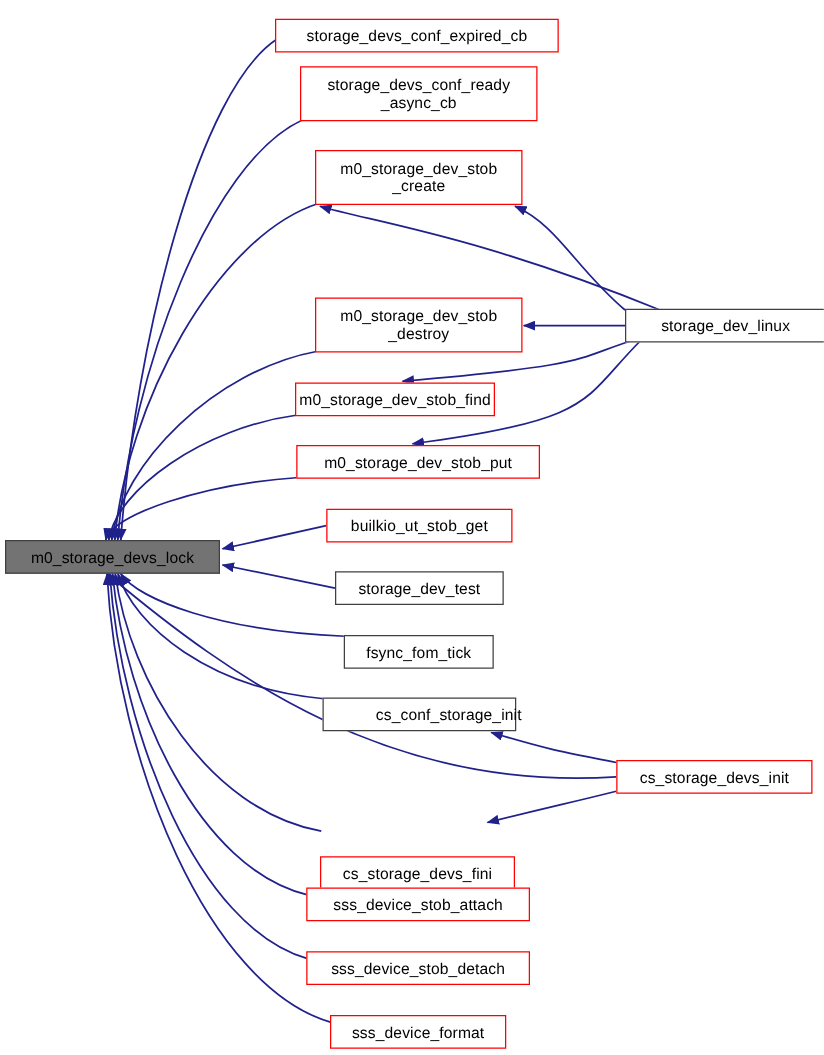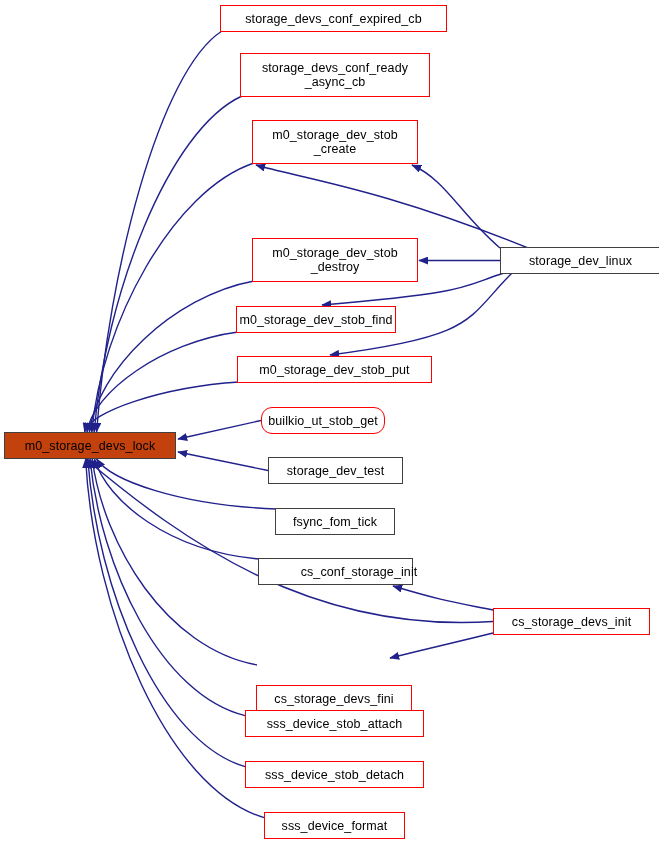--- a/index.html
+++ b/index.html
@@ -40,21 +40,21 @@
     color: #000000;
     letter-spacing: 0.1px;
     white-space: pre-line;
     cursor: pointer;
   }
   .node.black {
     border-color: #404040;
   }
   .node.current {
     border-color: #404040;
-    background: #c2410c;
+    background: #737373;
   }
   .node-label {
     display: block;
     padding: 0 4px;
   }
 </style>
 </head>
 <body>
 
 <div id="graph-root">
@@ -85,30 +85,30 @@
         <path d="M500,260.5 L419,260.5" marker-end="url(#ah)"></path>
         <path d="M504,273 C460,287 474,292 322,305" marker-end="url(#ah)"></path>
         <path d="M512,273 C466,319 478,336 330,355" marker-end="url(#ah)"></path>
         <path d="M528,248 C380,188 300,178 256,165" marker-end="url(#ah)"></path>
         <path d="M493,610 C453,602 443,601 393,586" marker-end="url(#ah)"></path>
         <path d="M493,633 C453,643 442,645 390,658" marker-end="url(#ah)"></path>
       </g>
   </svg>
 
   <div id="node-layer">
-      <div class="node" style="left: 220px; top: 5px; width: 227px; height: 27px; justify-content: center;"><span class="node-label">storage_devs_conf_expired_cb</span></div>
+      <div class="node" style="left: 220px; top: 15px; width: 227px; height: 27px; justify-content: center;"><span class="node-label">storage_devs_conf_expired_cb</span></div>
       <div class="node" style="left: 240px; top: 53px; width: 190px; height: 44px;"><span class="node-label">storage_devs_conf_ready
 _async_cb</span></div>
       <div class="node" style="left: 252px; top: 120px; width: 166px; height: 44px;"><span class="node-label">m0_storage_dev_stob
 _create</span></div>
       <div class="node" style="left: 252px; top: 238px; width: 166px; height: 44px;"><span class="node-label">m0_storage_dev_stob
 _destroy</span></div>
       <div class="node" style="left: 236px; top: 306px; width: 160px; height: 27px;"><span class="node-label">m0_storage_dev_stob_find</span></div>
       <div class="node" style="left: 237px; top: 356px; width: 195px; height: 27px;"><span class="node-label">m0_storage_dev_stob_put</span></div>
-      <div class="node" style="left: 261px; top: 407px; width: 124px; height: 27px; border-radius: 11px;"><span class="node-label">builkio_ut_stob_get</span></div>
+      <div class="node" style="left: 261px; top: 407px; width: 149px; height: 27px;"><span class="node-label">builkio_ut_stob_get</span></div>
       <div class="node black current" style="left: 4px; top: 432px; width: 172px; height: 27px;"><span class="node-label">m0_storage_devs_lock</span></div>
       <div class="node black" style="left: 268px; top: 457px; width: 135px; height: 27px;"><span class="node-label">storage_dev_test</span></div>
       <div class="node black" style="left: 275px; top: 508px; width: 120px; height: 27px;"><span class="node-label">fsync_fom_tick</span></div>
       <div class="node black" style="left: 258px; top: 558px; width: 155px; height: 27px; padding-left: 47px;"><span class="node-label">cs_conf_storage_init</span></div>
       <div class="node" style="left: 493px; top: 608px; width: 157px; height: 27px;"><span class="node-label">cs_storage_devs_init</span></div>
       <div class="node" style="left: 256px; top: 685px; width: 156px; height: 27px; text-align: right;"><span class="node-label">cs_storage_devs_fini</span></div>
       <div class="node" style="left: 245px; top: 710px; width: 179px; height: 27px;"><span class="node-label">sss_device_stob_attach</span></div>
       <div class="node" style="left: 245px; top: 761px; width: 179px; height: 27px;"><span class="node-label">sss_device_stob_detach</span></div>
       <div class="node" style="left: 264px; top: 812px; width: 141px; height: 27px;"><span class="node-label">sss_device_format</span></div>
       <div class="node black" style="left: 500px; top: 247px; width: 161px; height: 27px;"><span class="node-label">storage_dev_linux</span></div>

